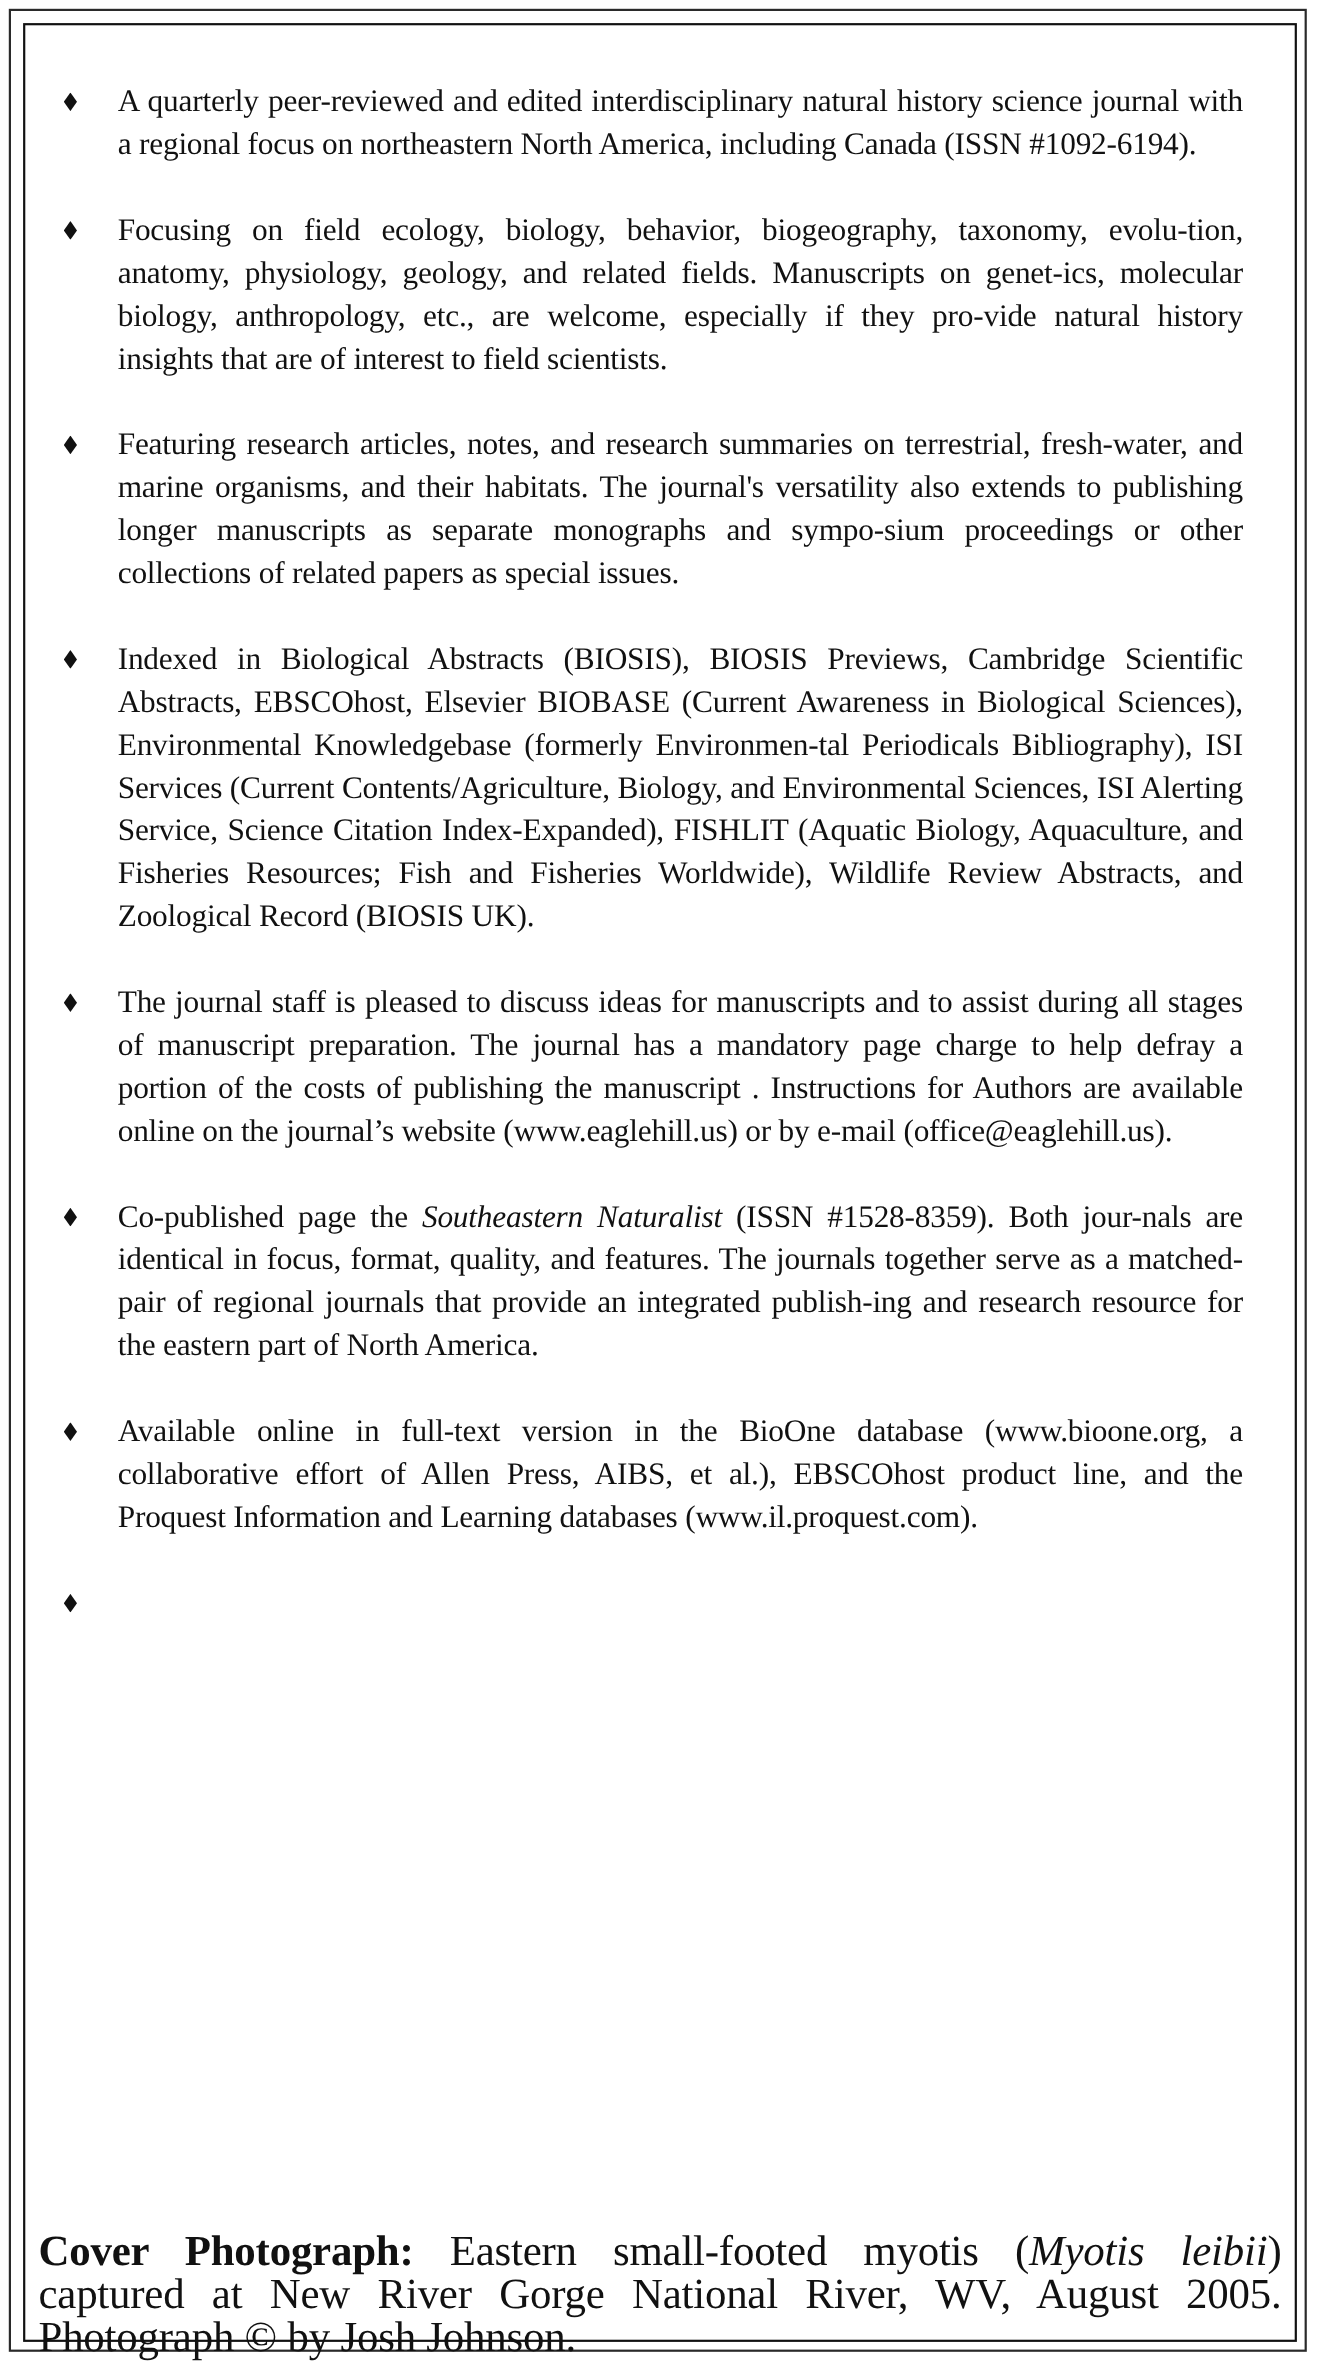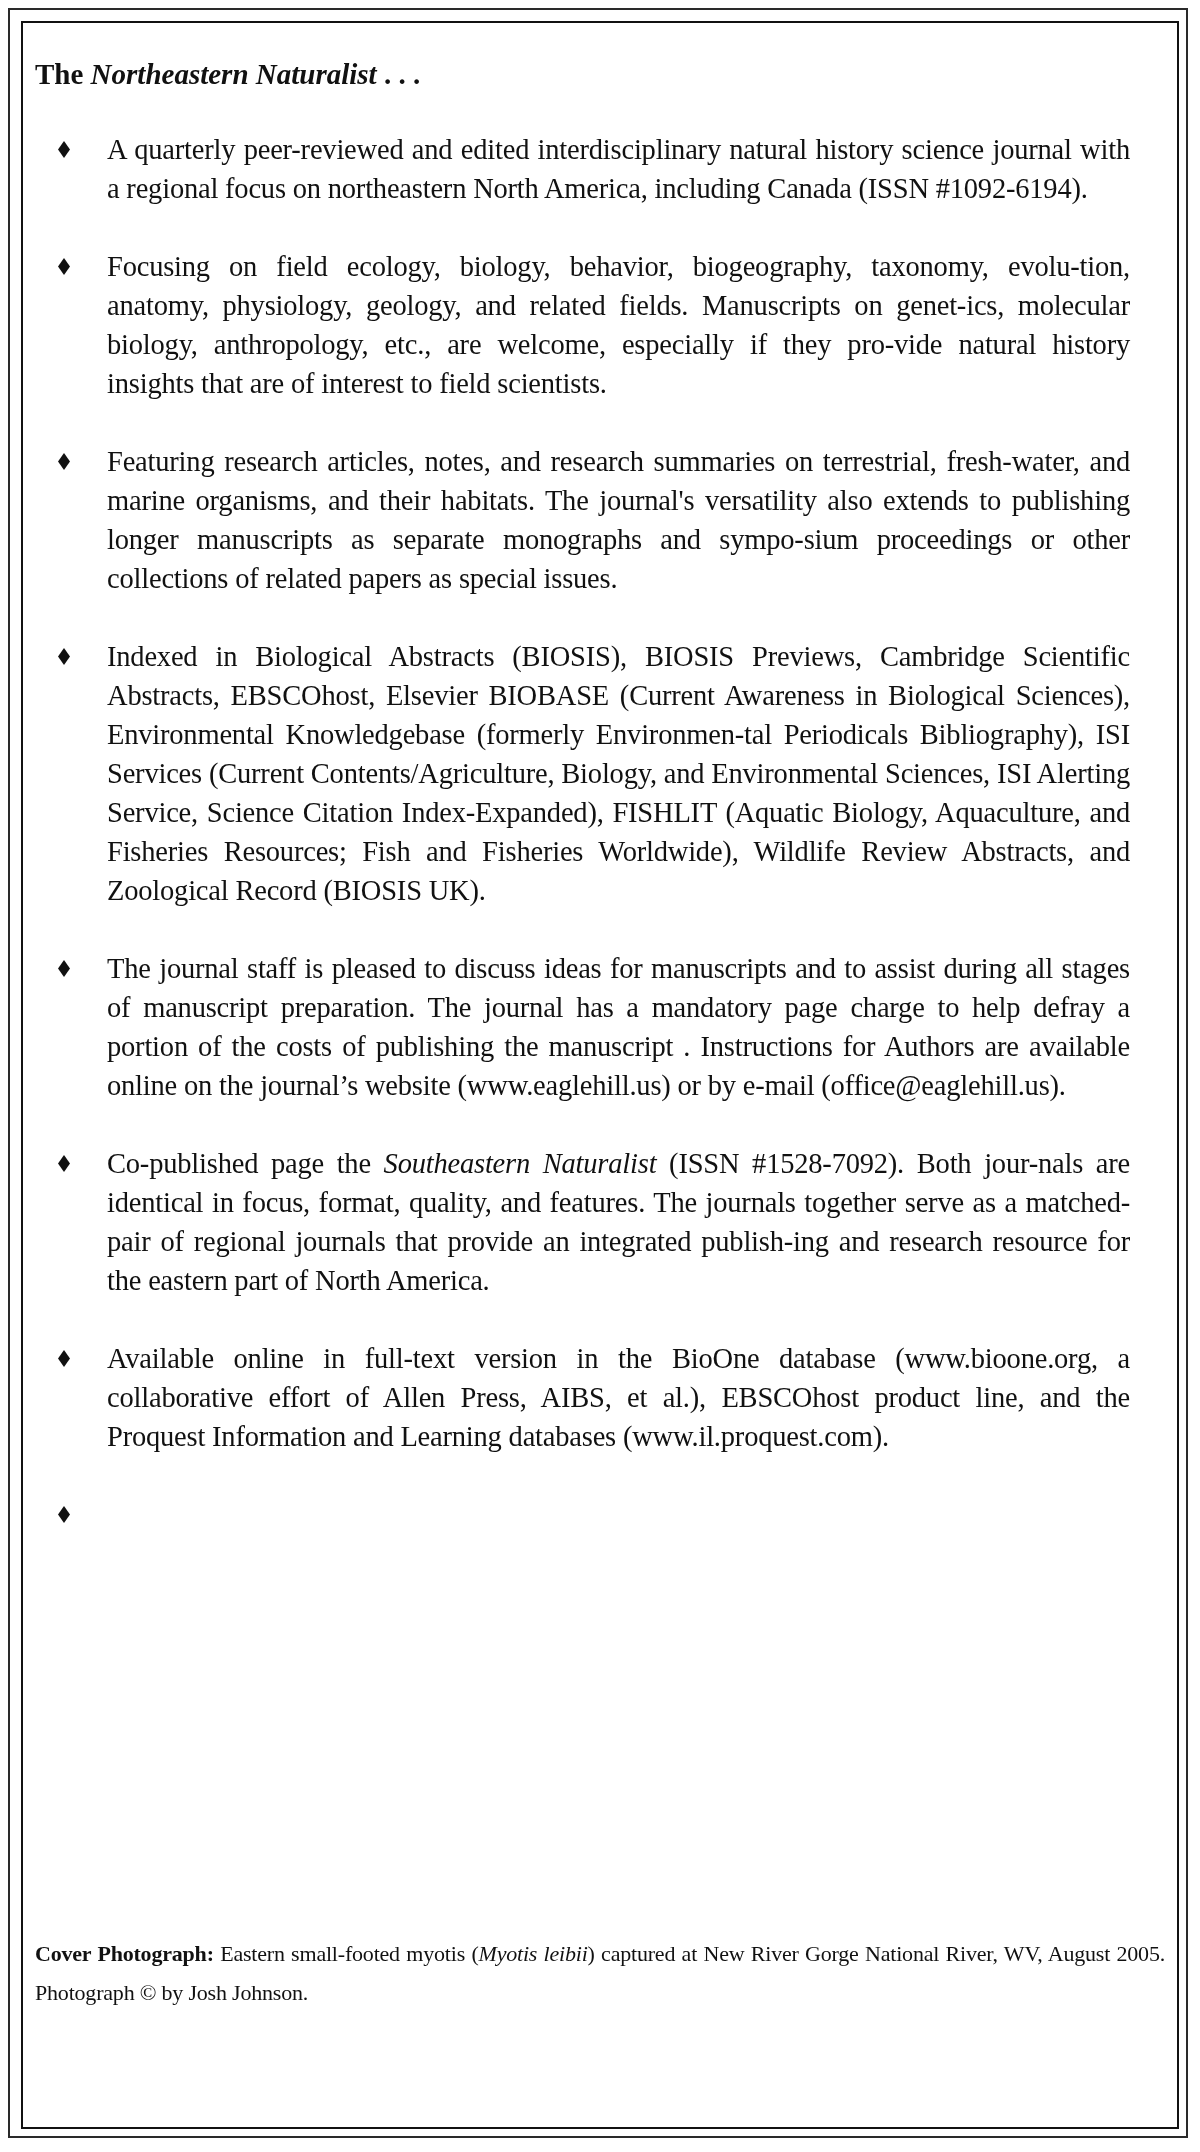--- a/index.html
+++ b/index.html
@@ -74,38 +74,37 @@
       left: 0;
       top: 0;
       width: 12px;
       height: 17px;
       background: #111;
       clip-path: polygon(50% 0, 100% 50%, 50% 100%, 0 50%);
     }
     .caption {
       position: absolute;
       left: 35px;
-      top: 1912px;
+      top: 1988px;
       width: 1130px;
-      font-size: 22px;
+      font-size: 39px;
       line-height: 39px;
       text-align: justify;
       letter-spacing: -0.2px;
     }
     .caption b { font-weight: bold; }
     .caption i { font-style: italic; }
   </style>
 </head>
 <body>
 
 <div class="outer-frame"></div>
 <div class="inner-frame"></div>
 
 <div class="content">
-  <h1 class="heading"><span>The </span><i>Northeastern Naturalist</i><span> . . .</span></h1>
 
   <ul class="bullets">
     <li>
       <span class="bullet-icon"></span>
       <span>A quarterly peer-reviewed and edited interdisciplinary natural history science journal with a regional focus on northeastern North America, including Canada (ISSN #1092-6194).</span>
     </li>
     <li>
       <span class="bullet-icon"></span>
       <span>Focusing on field ecology, biology, behavior, biogeography, taxonomy, evolu-tion, anatomy, physiology, geology, and related fields. Manuscripts on genet-ics, molecular biology, anthropology, etc., are welcome, especially if they pro-vide natural history insights that are of interest to field scientists.</span>
     </li>
@@ -116,21 +115,21 @@
     <li>
       <span class="bullet-icon"></span>
       <span>Indexed in Biological Abstracts (BIOSIS), BIOSIS Previews, Cambridge Scientific Abstracts, EBSCOhost, Elsevier BIOBASE (Current Awareness in Biological Sciences), Environmental Knowledgebase (formerly Environmen-tal Periodicals Bibliography), ISI Services (Current Contents/Agriculture, Biology, and Environmental Sciences, ISI Alerting Service, Science Citation Index-Expanded), FISHLIT (Aquatic Biology, Aquaculture, and Fisheries Resources; Fish and Fisheries Worldwide), Wildlife Review Abstracts, and Zoological Record (BIOSIS UK).</span>
     </li>
     <li>
       <span class="bullet-icon"></span>
       <span>The journal staff is pleased to discuss ideas for manuscripts and to assist during all stages of manuscript preparation. The journal has a mandatory page charge to help defray a portion of the costs of publishing the manuscript . Instructions for Authors are available online on the journal’s website (www.eaglehill.us) or by e-mail (office@eaglehill.us).</span>
     </li>
     <li>
       <span class="bullet-icon"></span>
-      <span>Co-published page the </span><i>Southeastern Naturalist</i><span> (ISSN #1528-7092). Both jour-nals are identical in focus, format, quality, and features. The journals together serve as a matched-pair of regional journals that provide an integrated publish-ing and research resource for the eastern part of North America.</span>
+      <span>Co-published page the </span><i>Southeastern Naturalist</i><span> (ISSN #1528-8359). Both jour-nals are identical in focus, format, quality, and features. The journals together serve as a matched-pair of regional journals that provide an integrated publish-ing and research resource for the eastern part of North America.</span>
     </li>
     <li>
       <span class="bullet-icon"></span>
       <span>Available online in full-text version in the BioOne database (www.bioone.org, a collaborative effort of Allen Press, AIBS, et al.), EBSCOhost product line, and the Proquest Information and Learning databases (www.il.proquest.com).</span>
     </li>
     <li>
       <span class="bullet-icon"></span>
     </li>
   </ul>
 </div>

